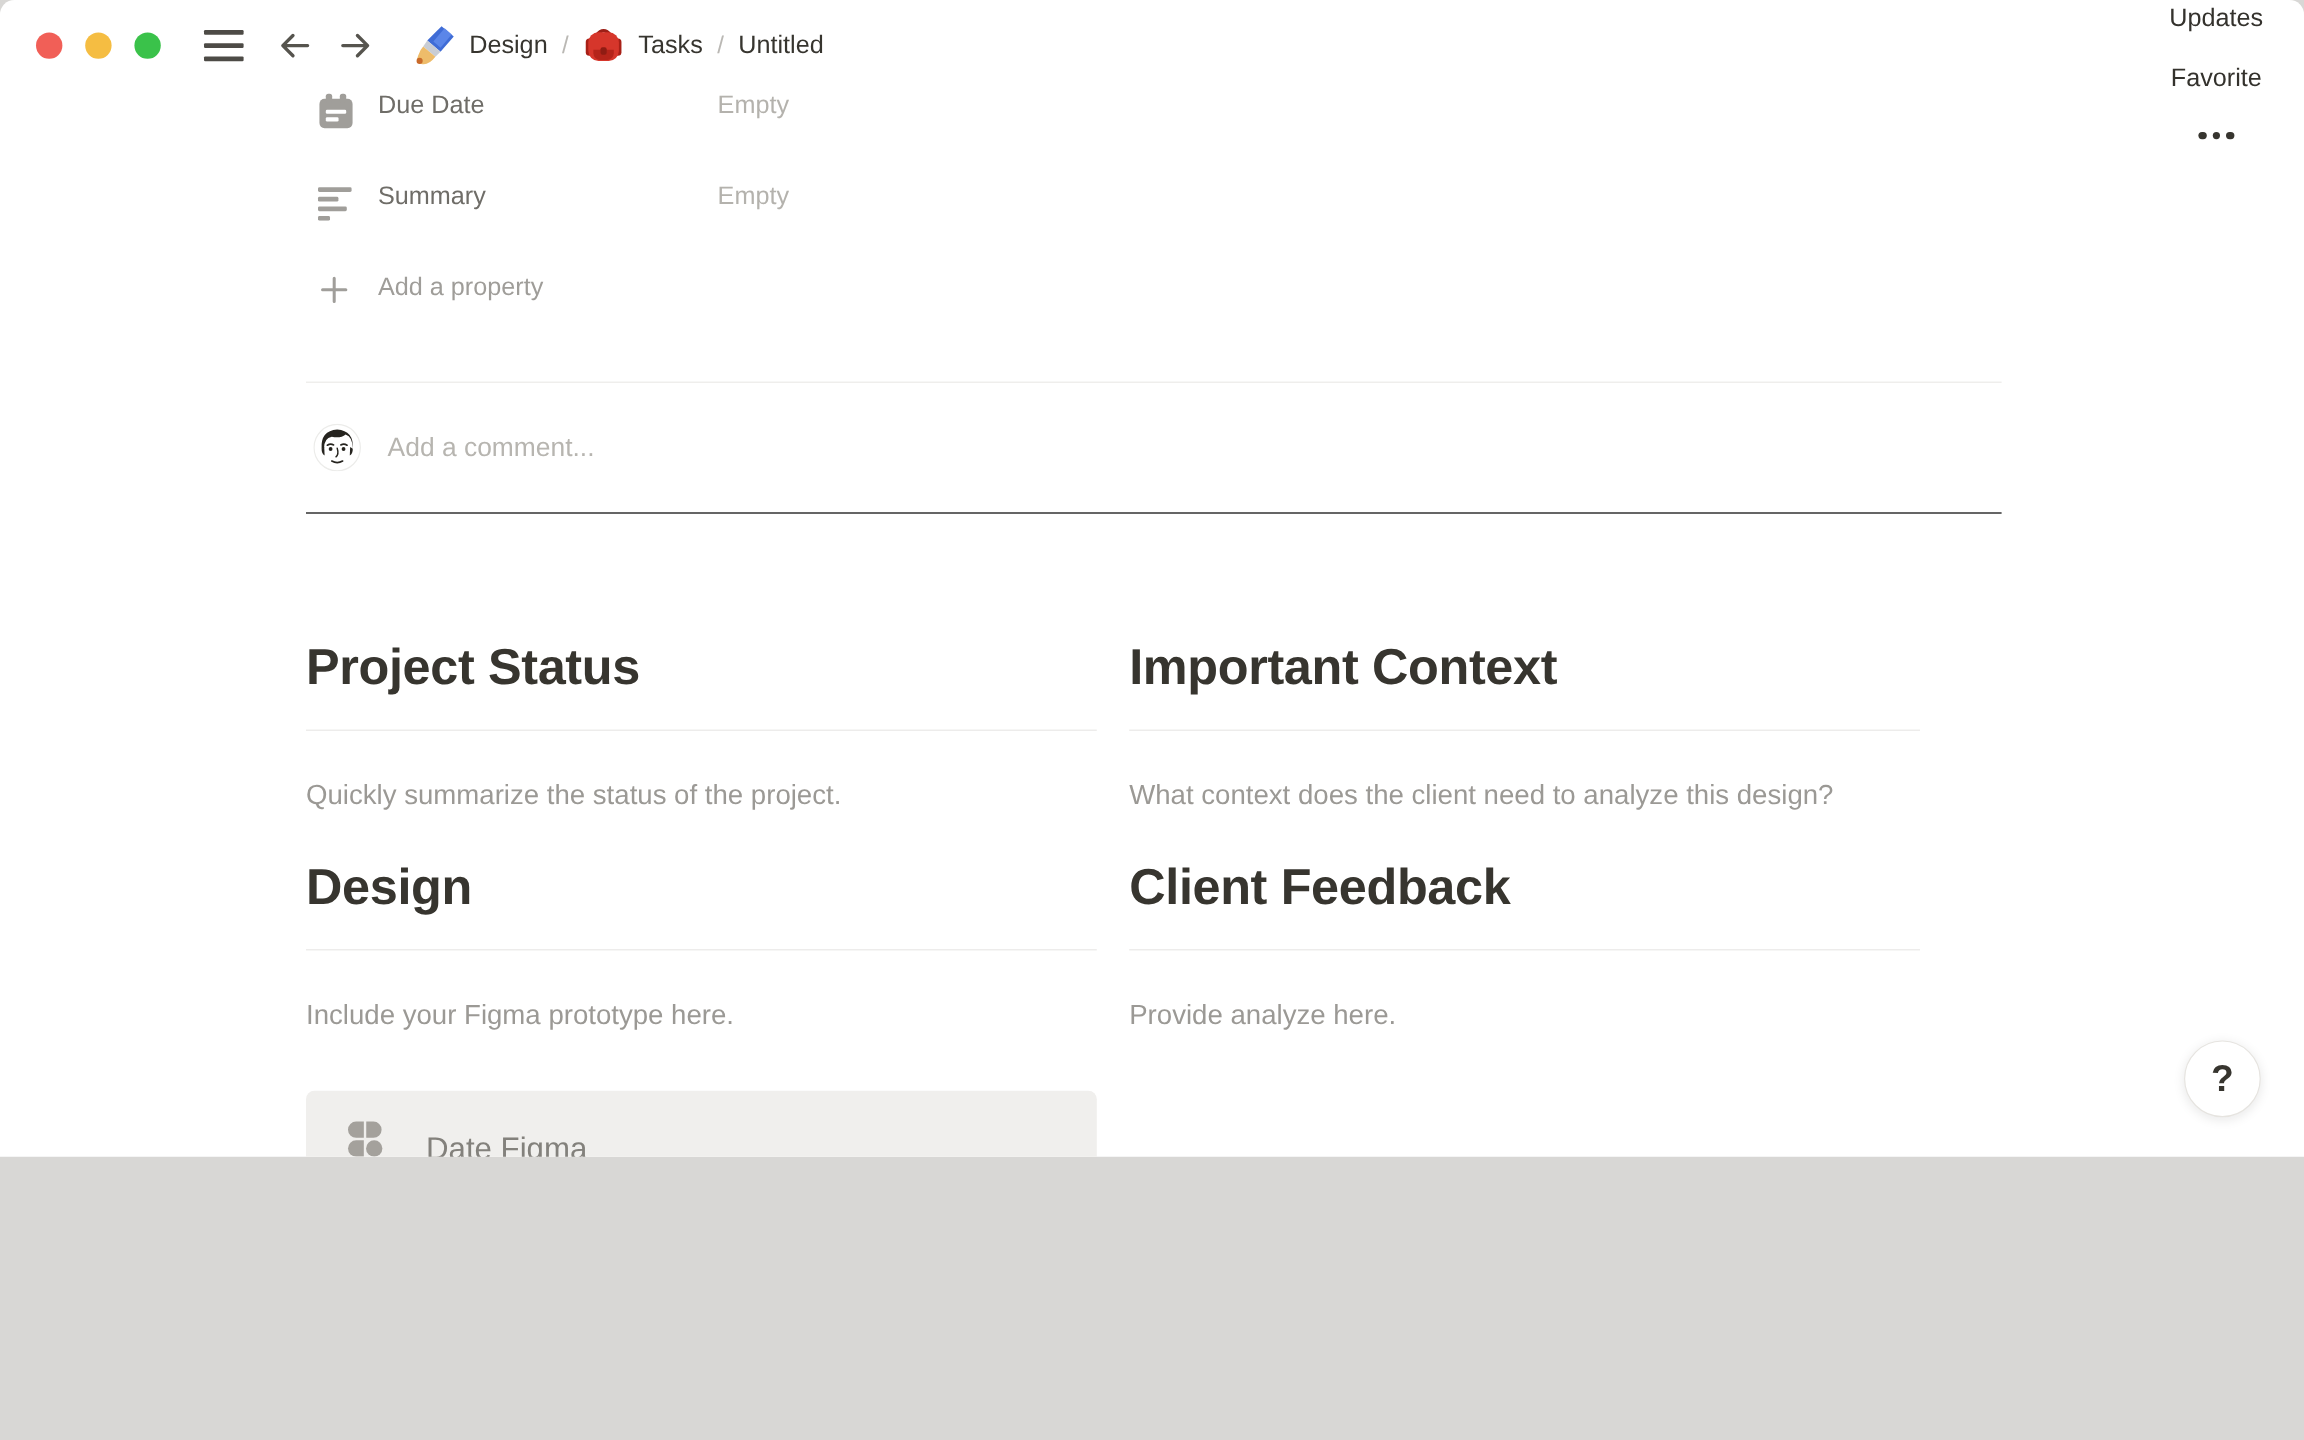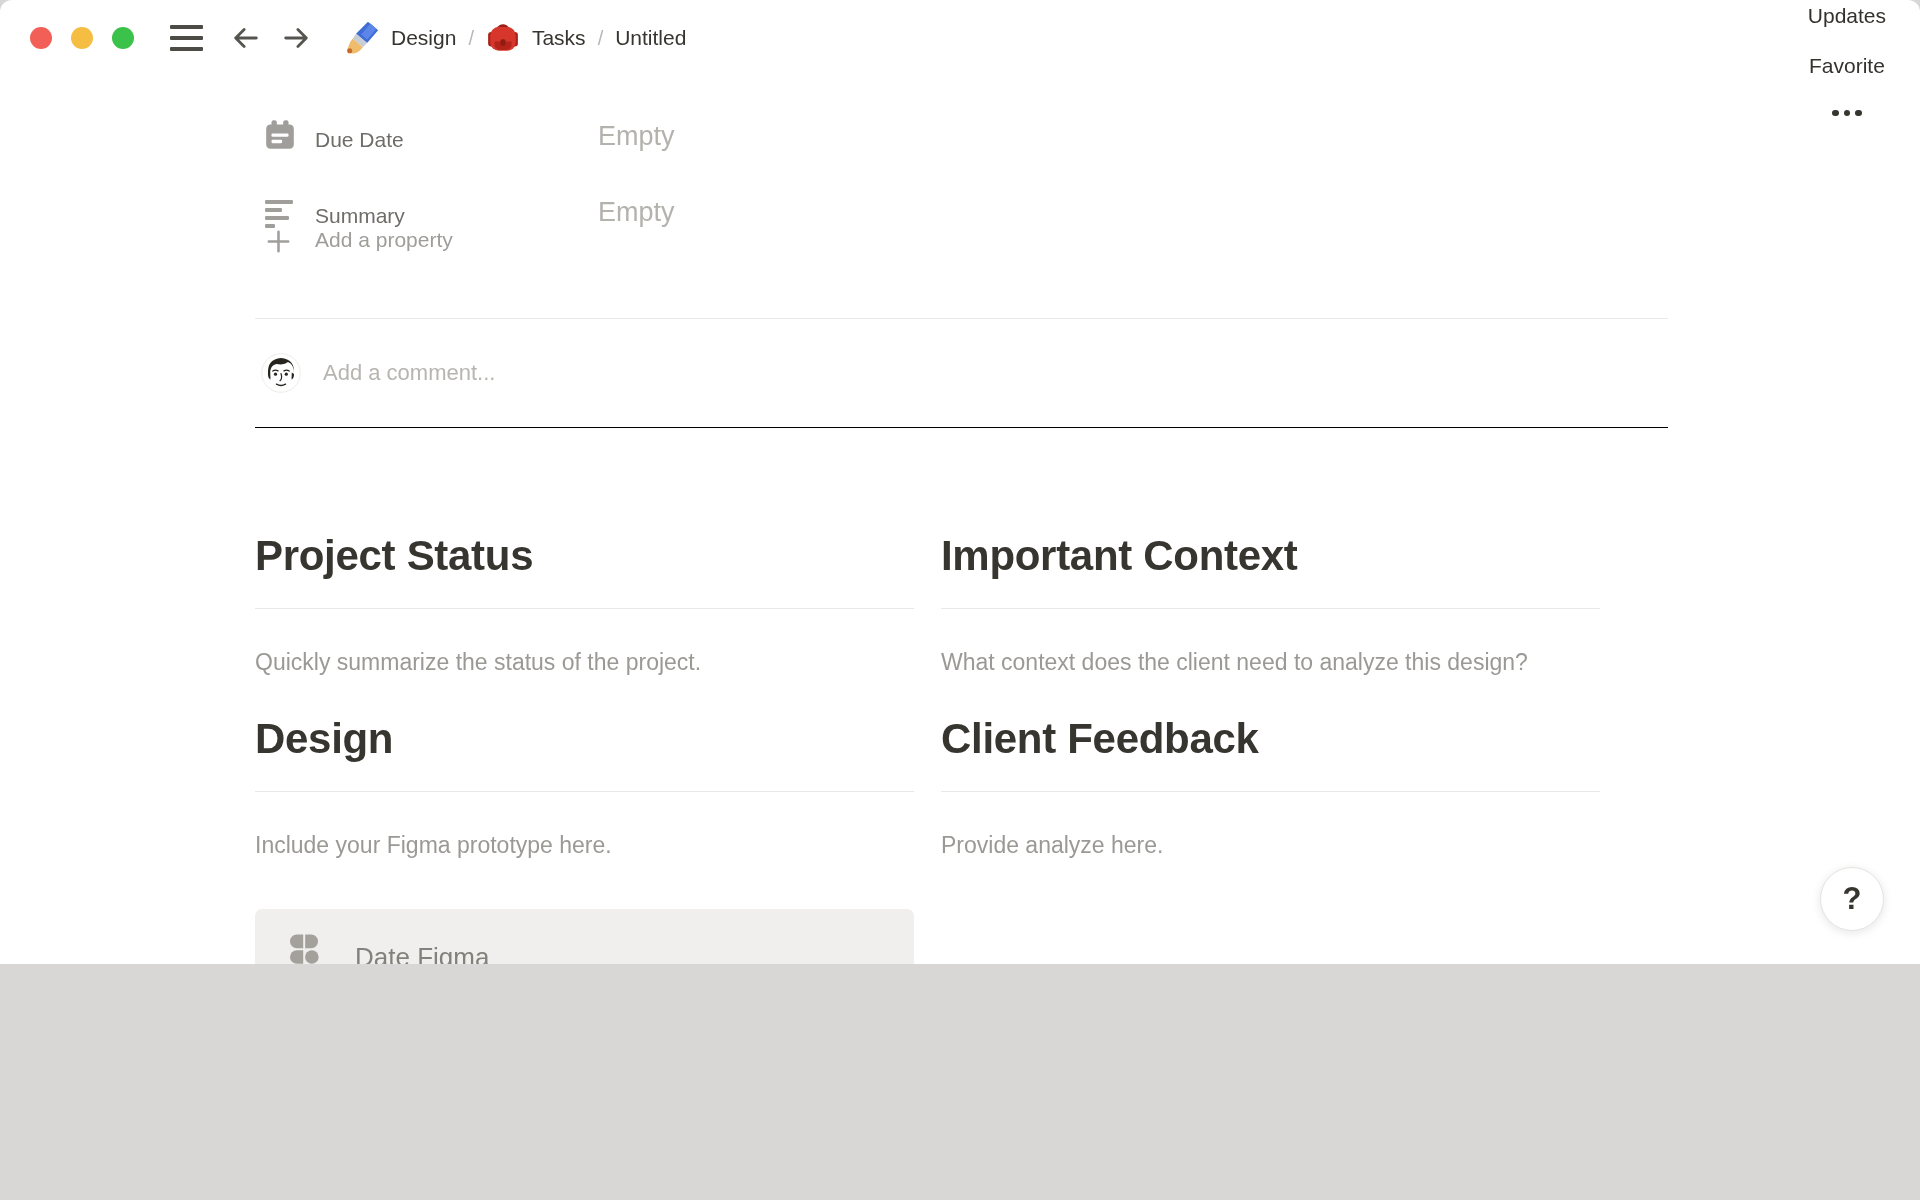--- a/index.html
+++ b/index.html
@@ -41,24 +41,24 @@
   .sep { color:#bab8b4; font-size:20px; padding:0 4px; }
 
   .topbar-right { margin-left:auto; display:flex; align-items:center; gap:26px; font-size:21px; color:#34322d;flex-direction:column; }
   .tb-action { cursor:pointer; }
   .dots { display:flex; gap:5px; cursor:pointer; padding:6px 2px; }
   .dots i { width:6.5px; height:6.5px; border-radius:50%; background:#37352f; }
 
   
   .content { width:1413px; margin-left:255px; position:relative; }
 
-  .prop-row { display:flex; align-items:flex-end; height:76px; cursor:pointer; }
+  .prop-row { display:flex; align-items:flex-start; height:76px; cursor:pointer; }
   .prop-icon { width:60px; padding-left:8px; display:flex; align-items:center; }
   .prop-label { width:283px; font-size:21px; color:#6f6d68; }
-  .prop-value { font-size:27px; color:#b4b2ad; }
+  .prop-value { font-size:21px; color:#b4b2ad; }
 
   .add-prop { display:flex; align-items:flex-start; height:76px; cursor:pointer; }
   .add-prop .prop-icon svg { margin-left:2px; }
   .add-prop-label { font-size:21px; color:#9f9d99; }
 
   .comment-bar {
     display:flex; align-items:center; height:110px;
     border-top:1px solid #ebeae8; border-bottom:1px solid #000000;
     margin-top:14px; cursor:text;
   }

